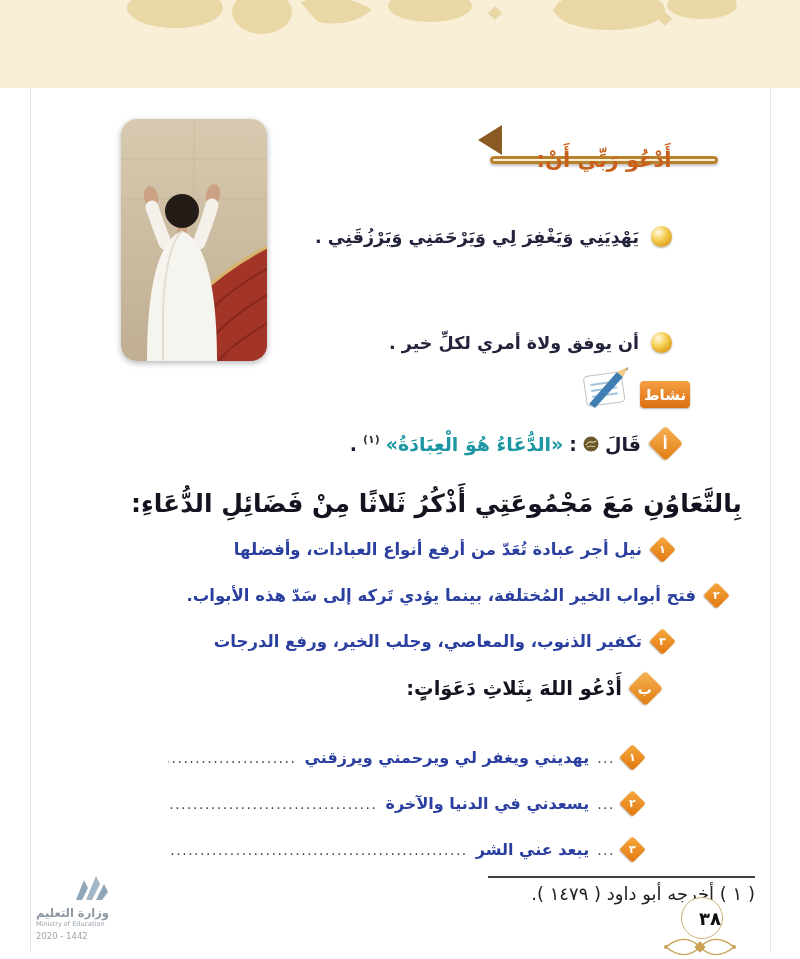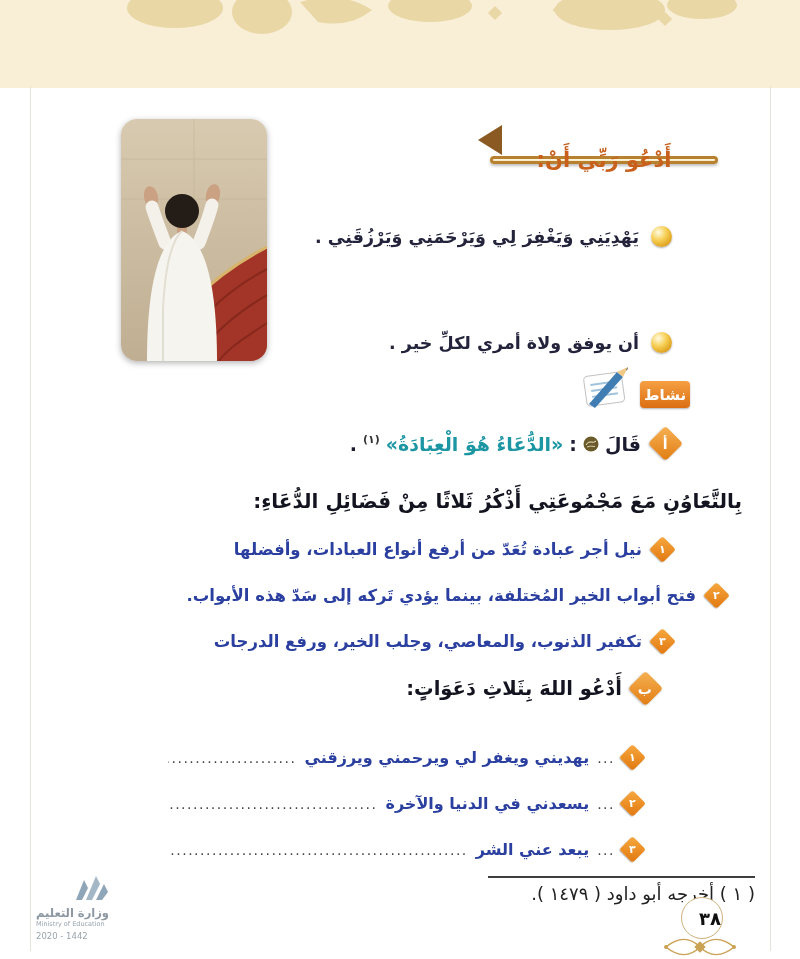--- a/index.html
+++ b/index.html
@@ -37,21 +37,21 @@
   .hadith-row{position:absolute;top:431px;right:122px;display:flex;align-items:center;gap:12px;}
   .marker-diamond{width:25px;height:25px;transform:rotate(45deg);border-radius:4px;flex:0 0 auto;
     background:linear-gradient(135deg,#f7b254,#e07c12);box-shadow:0 1px 2px rgba(0,0,0,.3);
     display:flex;align-items:center;justify-content:center;}
   .marker-diamond>span{transform:rotate(-45deg);color:#fff;font-weight:bold;font-size:14px;}
   .hadith-text{font-size:19px;font-weight:bold;color:#1c1c30;display:flex;align-items:center;gap:6px;}
   .quote-teal{color:#1d96a3;}
   .foot-ref{font-size:11px;color:#333;align-self:flex-start;font-weight:bold;}
   .pbuh-seal{display:inline-flex;align-items:center;}
 
-  .instruction{position:absolute;top:489px;right:58px;font-size:20px;font-weight:bold;color:#141421;}
+  .instruction{position:absolute;top:489px;right:58px;font-size:25px;font-weight:bold;color:#141421;}
 
   .answer-row{position:absolute;display:flex;align-items:center;gap:11px;}
   .num-diamond{width:19px;height:19px;transform:rotate(45deg);border-radius:3px;flex:0 0 auto;
     background:linear-gradient(135deg,#f6a93f,#e1770f);box-shadow:0 1px 1px rgba(0,0,0,.3);
     display:flex;align-items:center;justify-content:center;}
   .num-diamond>span{transform:rotate(-45deg);color:#fff;font-weight:bold;font-size:11px;}
   .answer-text{font-size:16.5px;font-weight:600;color:#2a3f9f;}
 
   .partb-row{position:absolute;top:676px;right:142px;display:flex;align-items:center;gap:11px;}
   .partb-prompt{font-size:19.5px;font-weight:bold;color:#141421;}

